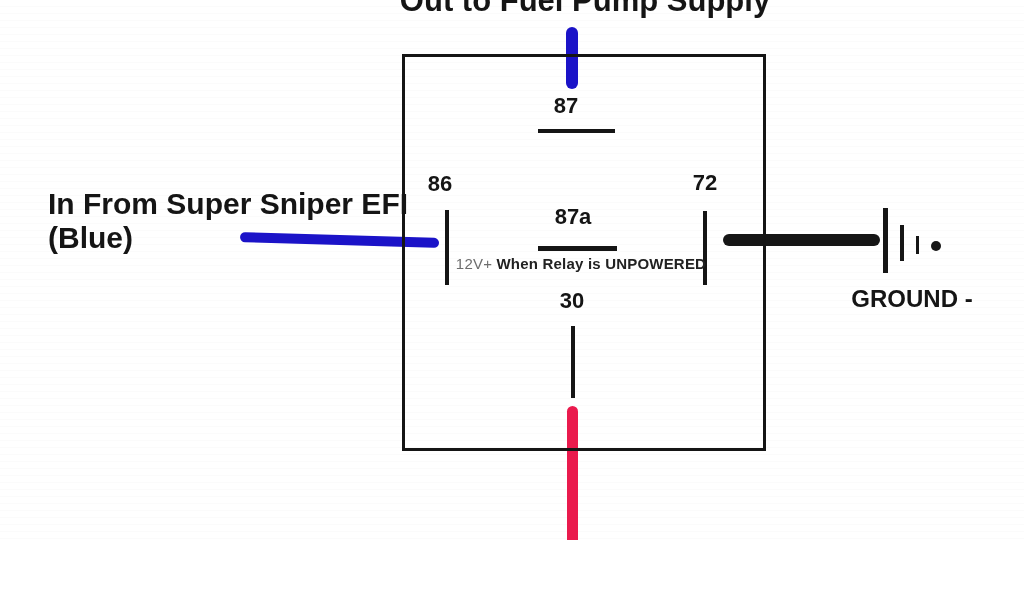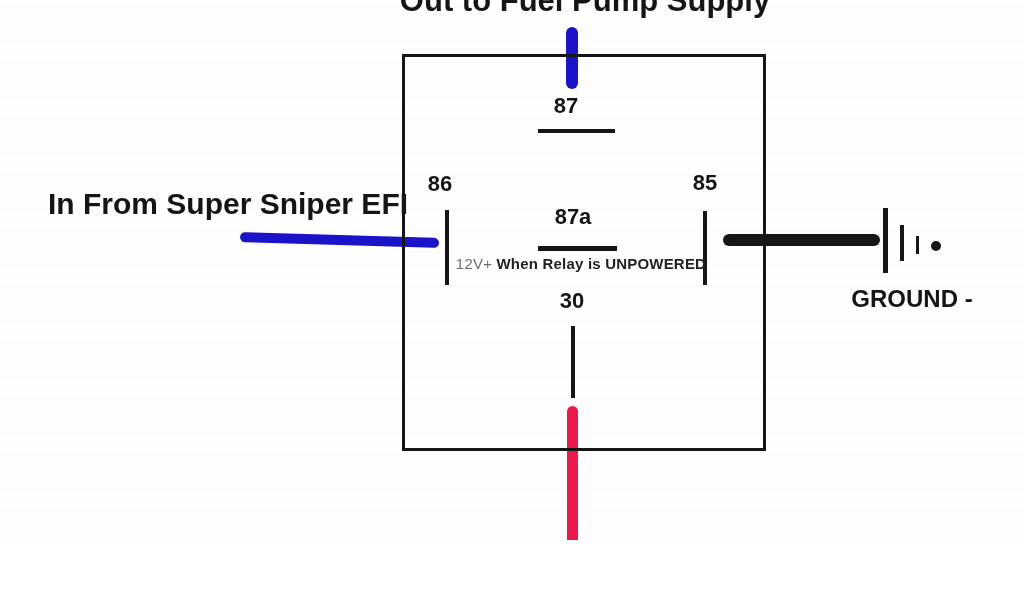--- a/index.html
+++ b/index.html
@@ -108,31 +108,32 @@
   <div class="abs relay-box"></div>
 
   <div class="abs pin-line line-87"></div>
   <div class="abs pin-line line-87a"></div>
   <div class="abs pin-line line-86"></div>
   <div class="abs pin-line line-85"></div>
   <div class="abs pin-line line-30"></div>
 
   <div class="abs cx pin-label lbl-87">87</div>
   <div class="abs cx pin-label lbl-86">86</div>
-  <div class="abs cx pin-label lbl-85">85</div>
+  <div class="abs cx pin-label lbl-85">72</div>
   <div class="abs cx pin-label lbl-87a">87a</div>
   <div class="abs cx pin-label lbl-30">30</div>
 
   <div class="abs cx note-87a">
     <span class="prefix">12V+</span>
     <span class="body">When Relay is UNPOWERED</span>
   </div>
 
   <div class="abs efi-label">
     <div>In From Super Sniper EFI</div>
+    <div>(Blue)</div>
   </div>
 
   <div>
     <div class="abs gnd-bar gnd-long"></div>
     <div class="abs gnd-bar gnd-medium"></div>
     <div class="abs gnd-bar gnd-short"></div>
     <div class="abs gnd-dot"></div>
   </div>
 
   <div class="abs cx ground-label">GROUND -</div>

